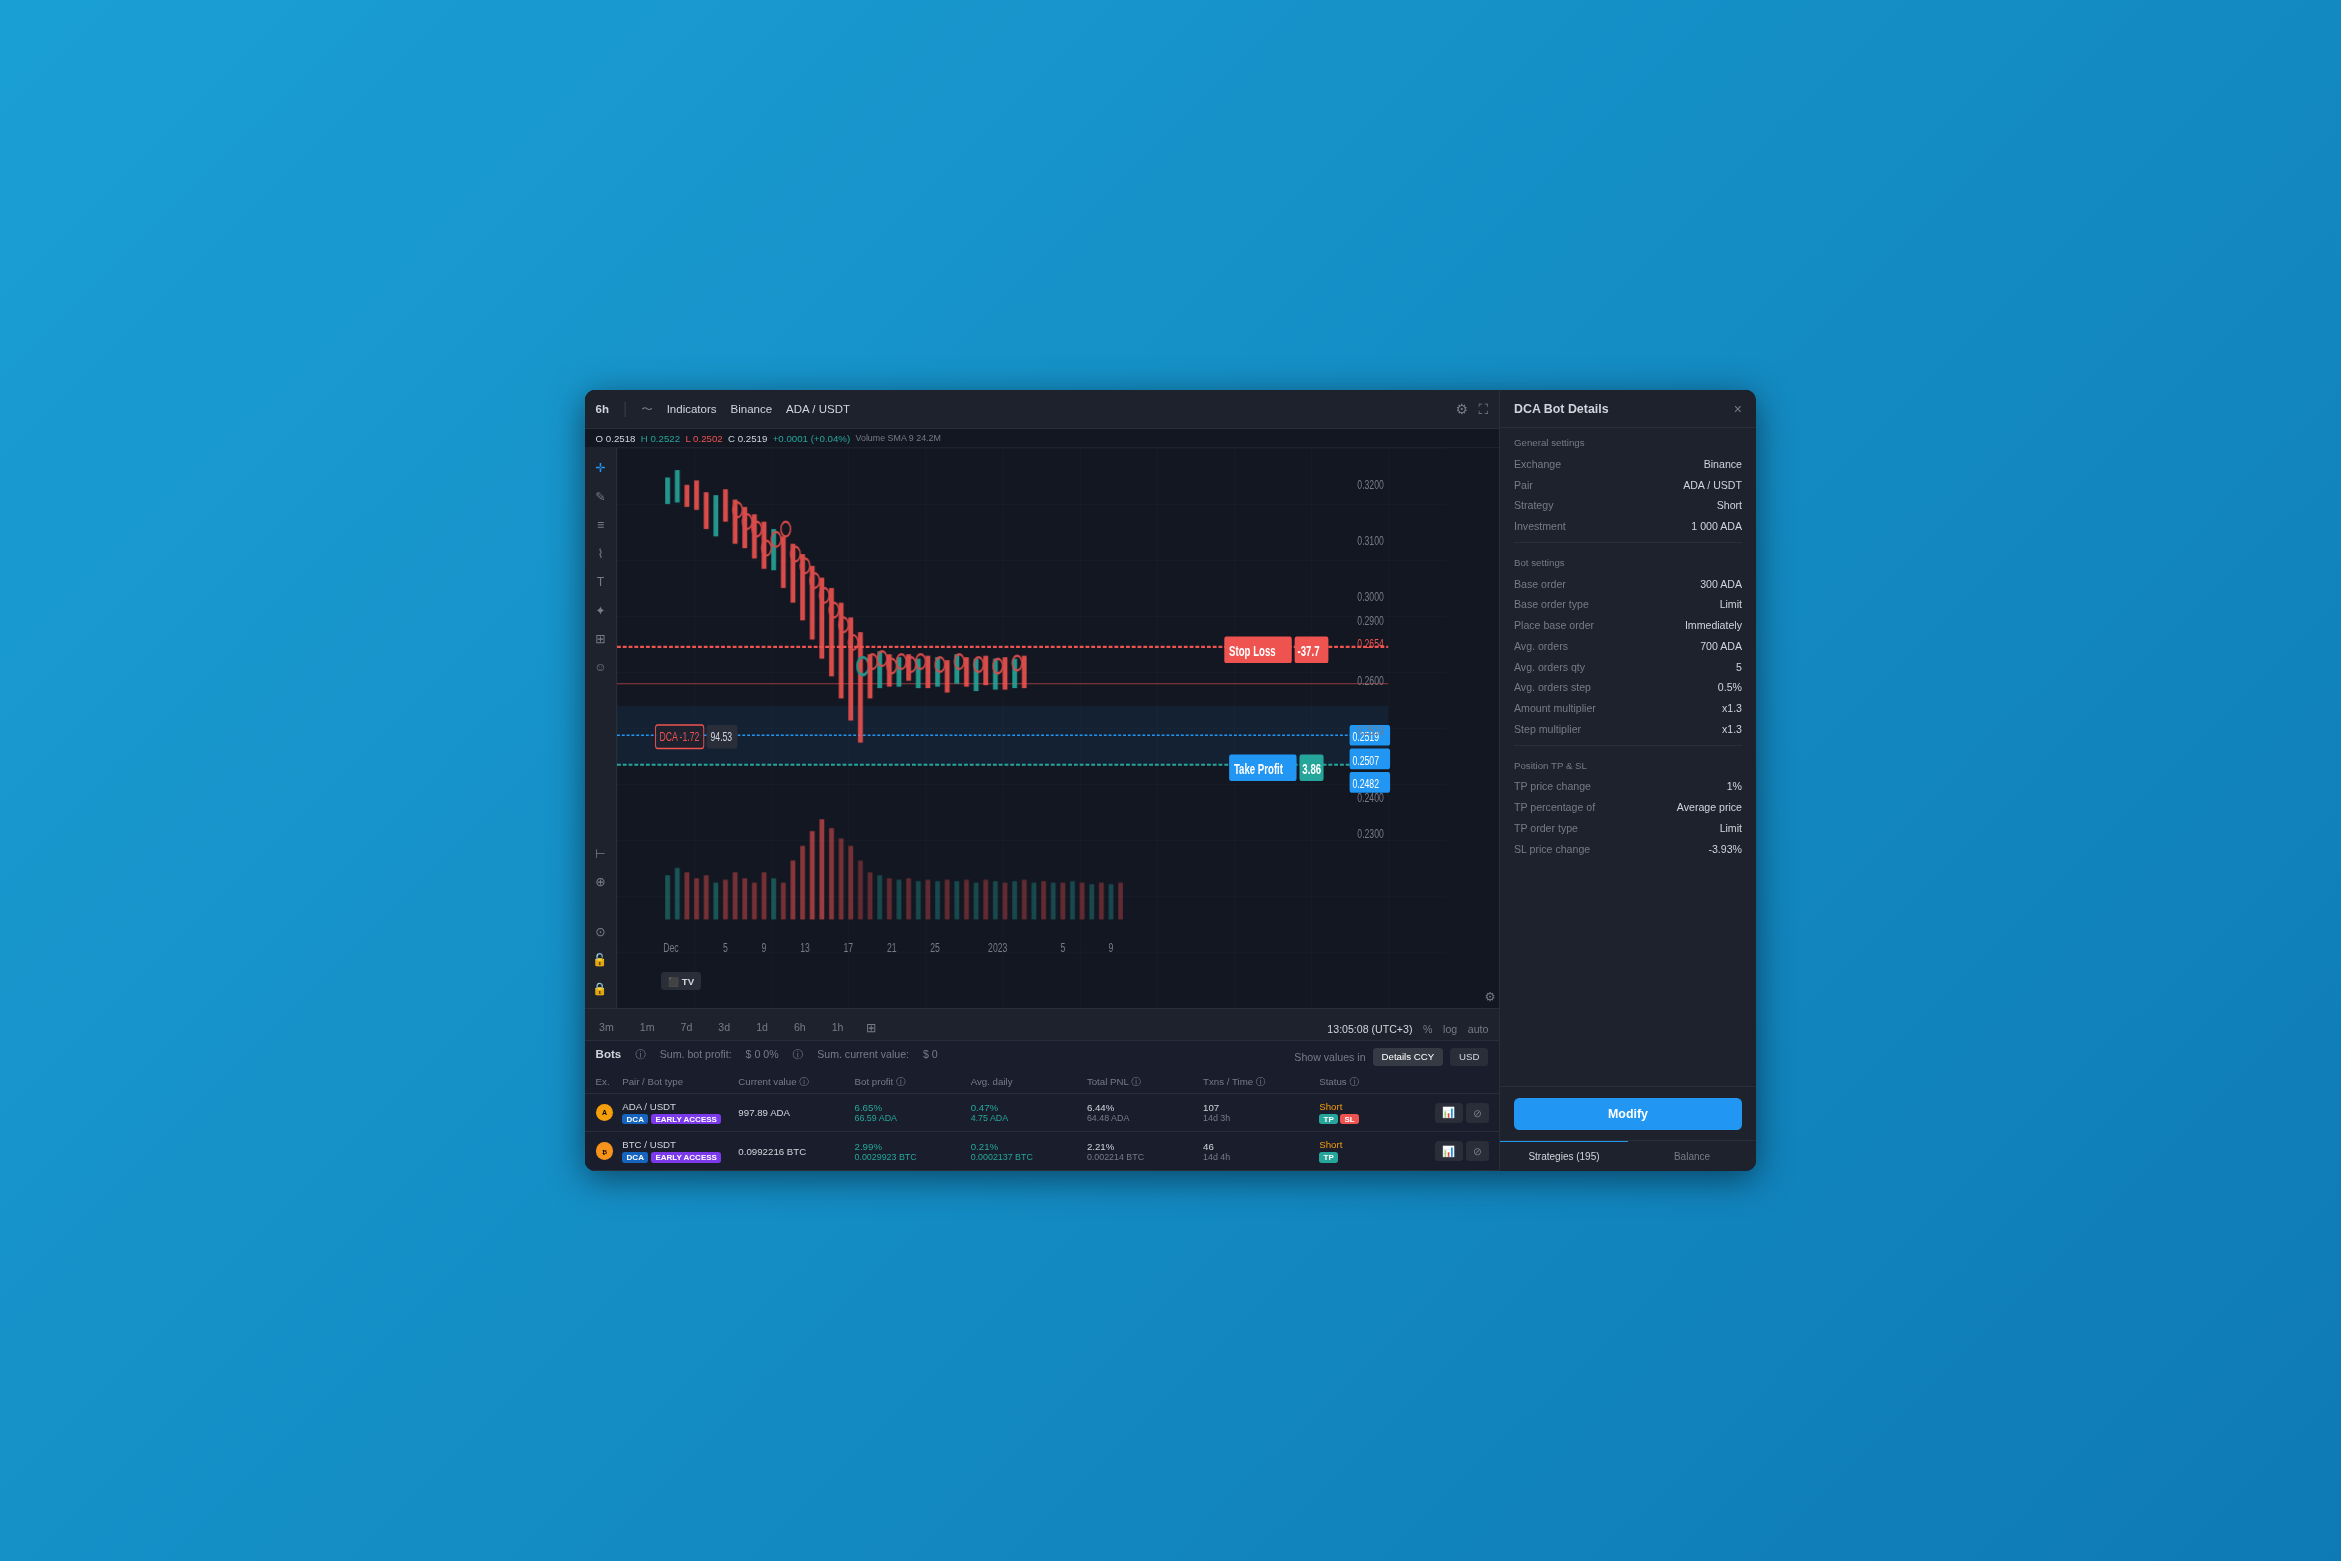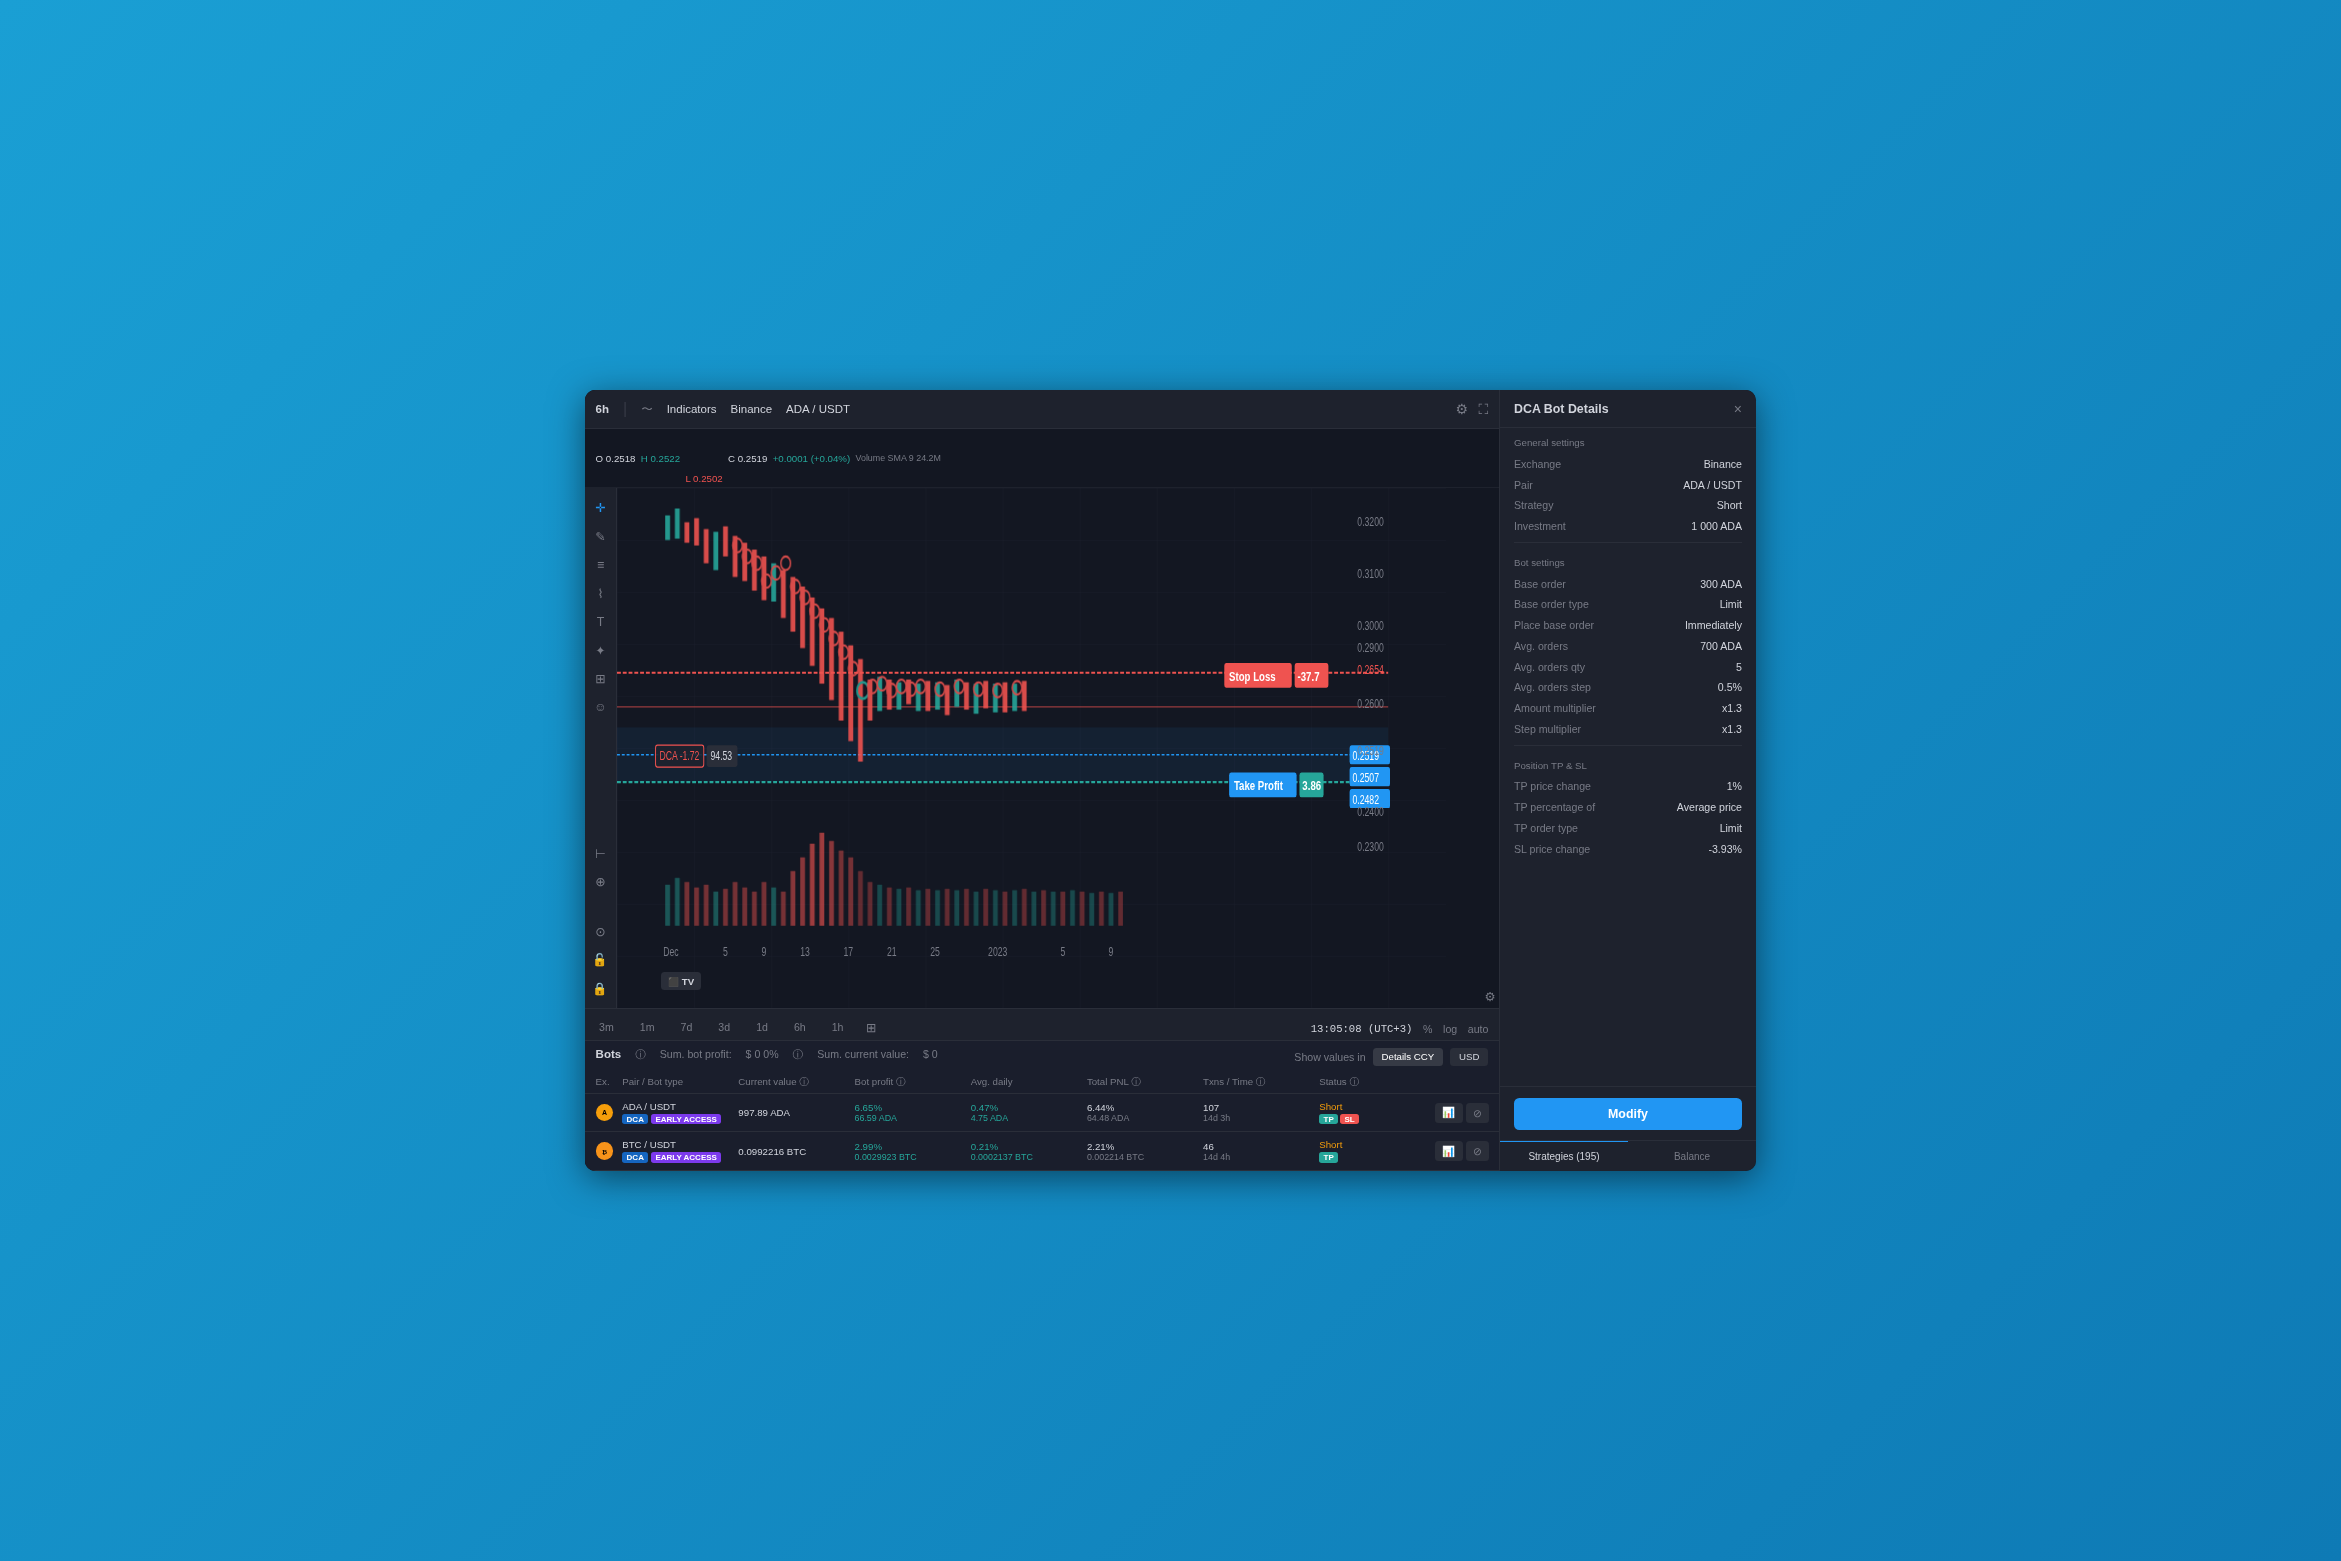--- a/index.html
+++ b/index.html
@@ -131,21 +131,21 @@
       padding: 1.8px 3.5px;
     }
     .time-right {
       margin-left: auto;
       display: flex;
       align-items: center;
       gap: 10.6px;
       font-size: 10.6px;
       color: #787b86;
     }
-    .time-value { color: #d1d4dc; font-family: Liberation Mono, monospace; }
+    .time-value { color: #d1d4dc; }
     
     .bottom-panel {
       background: #1a1e2c;
       border-top: 0.9px solid #2a2e39;
     }
     .tabs-row {
       display: flex;
       align-items: center;
       padding: 0 10.6px;
       border-bottom: 0.9px solid #2a2e39;
@@ -392,21 +392,21 @@
       <span class="toolbar-pair">ADA / USDT</span>
       <div class="toolbar-right">
         <span class="toolbar-icon-btn">⚙</span>
         <span class="toolbar-icon-btn">⛶</span>
       </div>
     </div>
 
     <div class="ohlc-bar">
       <span>O 0.2518</span>
       <span style="color:#26a69a;">H 0.2522</span>
-      <span style="color:#ef5350;margin-top:40px;">L 0.2502</span>
+      <span style="color:#ef5350;">L 0.2502</span>
       <span>C 0.2519</span>
       <span class="ohlc-change">+0.0001 (+0.04%)</span>
       <span class="ohlc-volume">
         <span>Volume SMA 9</span>&nbsp;<span>24.2M</span>
       </span>
     </div>
 
     <div class="chart-area">
 
       <div class="drawing-toolbar">

